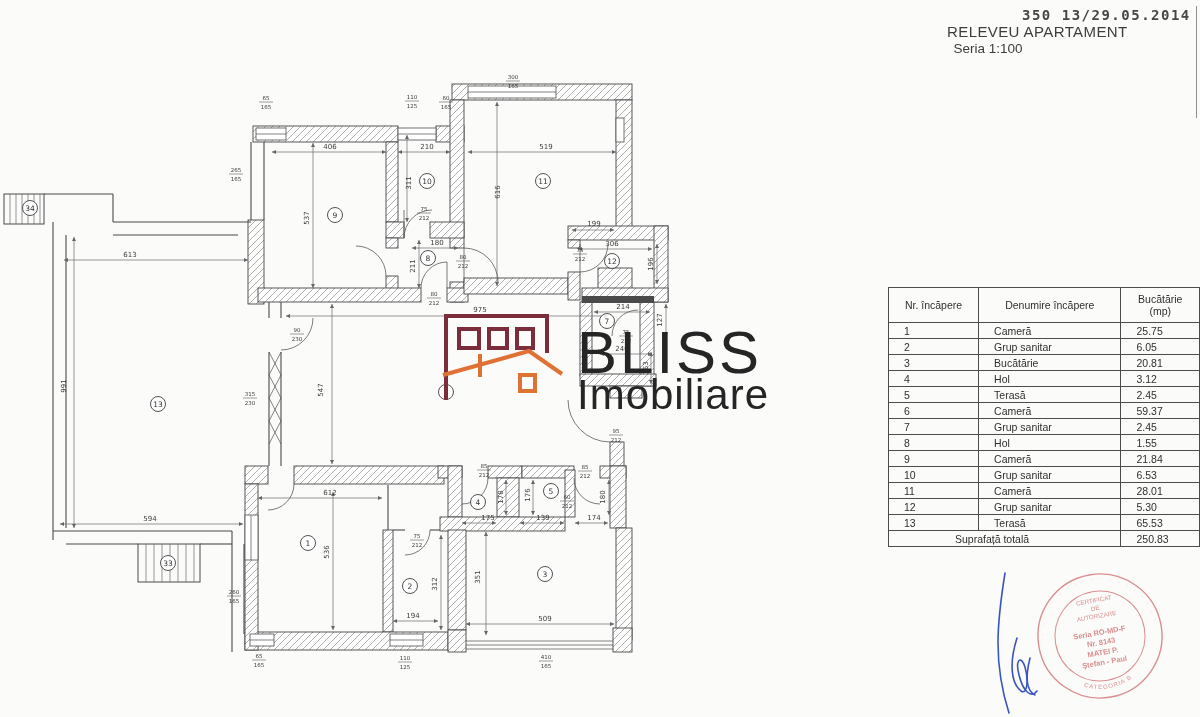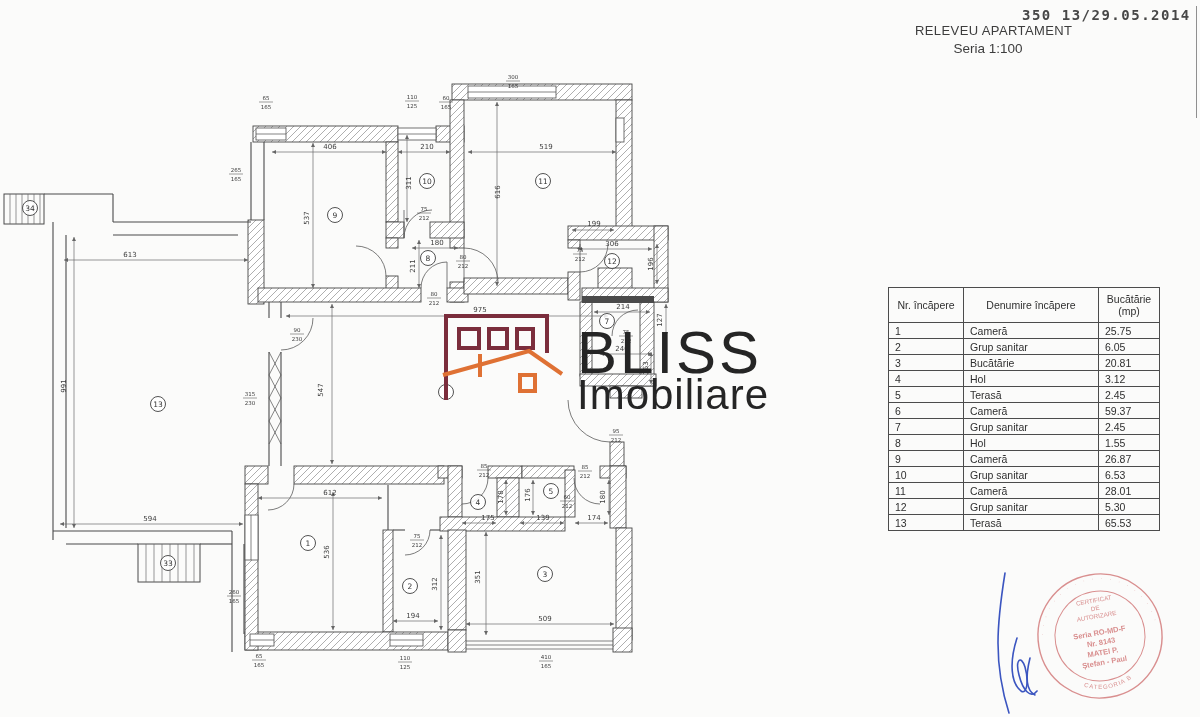--- a/index.html
+++ b/index.html
@@ -5,28 +5,28 @@
   html,body{margin:0;padding:0;}
   body{
     width:1200px;height:717px;position:relative;overflow:hidden;
     background:var(--paper,#fbfbfa);
     font-family:"Liberation Sans", sans-serif;
     color:#3a3a3a;
   }
   .abs{position:absolute;}
   
   #stamp-number{left:1022px;top:7px;font-family:"DejaVu Sans Mono",monospace;font-size:14px;font-weight:bold;letter-spacing:1.5px;color:#474747;}
-  #doc-title{left:915px;top:23px;font-size:13px;letter-spacing:.4px;color:#3d3d3d;}
+  #doc-title{left:947px;top:23px;font-size:15px;letter-spacing:.4px;color:#3d3d3d;}
   #doc-subtitle{left:913px;top:41px;width:150px;text-align:center;font-size:13.5px;color:#3d3d3d;}
   #page-edge{left:1196px;top:6px;width:1px;height:112px;background:#8f8f8f;}
   
   #rooms-table{left:888px;top:287px;border-collapse:collapse;background:transparent;}
   #rooms-table th,#rooms-table td{
     border:1px solid #4c4c4c;font-size:10.5px;font-weight:normal;
-    padding:1px 6px;color:#2f2f2f;line-height:12px;
+    padding:1px 15px;color:#2f2f2f;line-height:12px;
   }
   #rooms-table th{height:32px;}
   #rooms-table td{height:13px;}
   #rooms-table .c-nr{width:62px;}
   #rooms-table .c-name{width:122px;}
   #rooms-table .c-area{width:48px;}
   #rooms-table td.merged{padding-left:66px;}
   
   #plan-svg{left:0;top:0;}
   .wall{fill:url(#hatch);stroke:#454545;stroke-width:.9;}
@@ -458,21 +458,21 @@
         <td class="c-area">2.45</td>
       </tr>
       <tr>
         <td class="c-nr">8</td>
         <td class="c-name">Hol</td>
         <td class="c-area">1.55</td>
       </tr>
       <tr>
         <td class="c-nr">9</td>
         <td class="c-name">Cameră</td>
-        <td class="c-area">26.87</td>
+        <td class="c-area">21.84</td>
       </tr>
       <tr>
         <td class="c-nr">10</td>
         <td class="c-name">Grup sanitar</td>
         <td class="c-area">6.53</td>
       </tr>
       <tr>
         <td class="c-nr">11</td>
         <td class="c-name">Cameră</td>
         <td class="c-area">28.01</td>
@@ -480,14 +480,18 @@
       <tr>
         <td class="c-nr">12</td>
         <td class="c-name">Grup sanitar</td>
         <td class="c-area">5.30</td>
       </tr>
       <tr>
         <td class="c-nr">13</td>
         <td class="c-name">Terasă</td>
         <td class="c-area">65.53</td>
       </tr>
+      <tr>
+        <td colspan="2" class="merged">Suprafață totală</td>
+        <td class="c-area">250.83</td>
+      </tr>
     </tbody>
 </table>
 
 </body></html>

